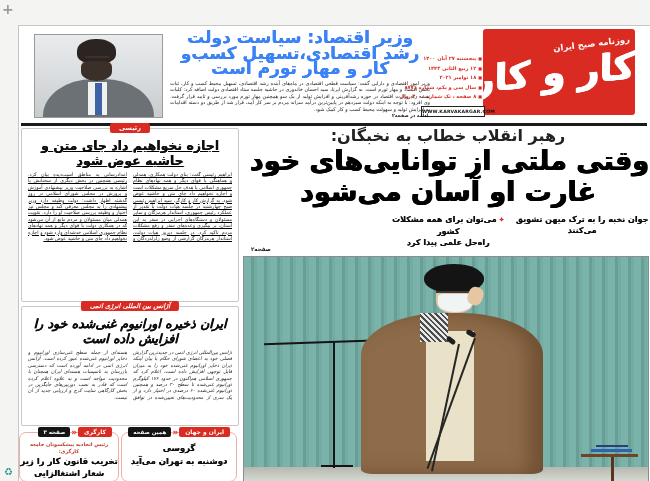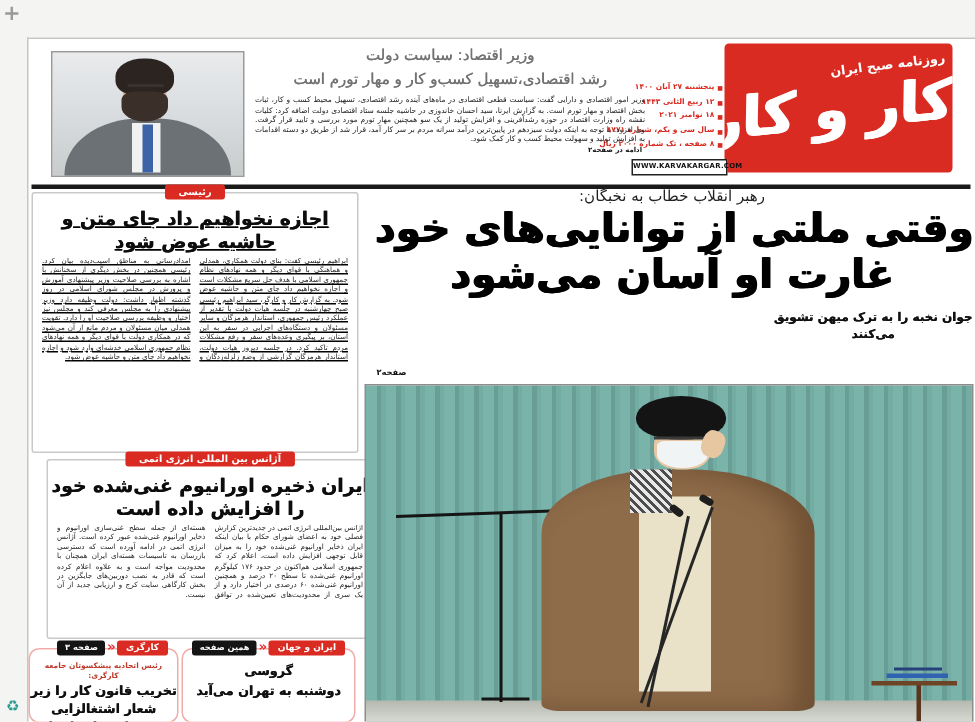--- a/index.html
+++ b/index.html
@@ -32,43 +32,43 @@
         background:linear-gradient(180deg,#e9ebed 0%,#d8dbdd 55%,#c9cccd 100%);overflow:hidden;}
   .m-hair{left:33%;top:5%;width:31%;height:30%;background:#2b2420;border-radius:48% 48% 40% 40%;}
   .m-face{left:37%;top:13%;width:23%;height:33%;background:#d8a47f;border-radius:45%;}
   .m-glasses{left:39%;top:25%;width:19%;height:3%;background:#38322d;}
   .m-beard{left:36%;top:32%;width:25%;height:24%;background:#3a3029;border-radius:30% 30% 52% 52%;}
   .m-suit{left:6%;top:54%;width:88%;height:50%;background:#6c7175;border-radius:45% 45% 0 0/90% 90% 0 0;}
   .m-shirt{left:42%;top:57%;width:15%;height:40%;background:#f0f1f1;}
   .m-tie{left:47.5%;top:58%;width:5%;height:40%;background:#3d62a5;}
 
   .top-article{left:147px;top:4px;width:268px;height:92px;}
-  .top-title{font-weight:normal;color:#737373;text-align:center;font-size:10px;line-height:15.5px;
+  .top-title{font-weight:bold;color:#3b82f6;text-align:center;font-size:17px;line-height:15.5px;
         text-shadow:.3px 0 0 currentColor;}
   .top-body{margin-top:3px;font-size:5px;line-height:6.6px;text-align:justify;color:#222;
         padding:0 4px;}
   .top-cont{font-size:4.6px;font-weight:bold;color:#111;margin-top:1px;padding-right:6px;}
 
   .header-divider{left:2px;top:97px;width:626px;height:2.5px;background:#1a1a1a;}
 
   
   .lead{left:228px;top:100px;width:402px;height:128px;text-align:center;}
-  .lead-kicker{font-size:10px;font-weight:normal;color:#222;}
+  .lead-kicker{font-size:16px;font-weight:bold;color:#222;}
   .lead-h1{font-size:27px;line-height:31px;font-weight:bold;color:#000;
         text-shadow:.7px 0 0 currentColor,-.4px 0 0 currentColor;white-space:nowrap;}
   .lead-bullets{display:flex;direction:rtl;margin-top:7px;}
   .bullet-item{width:33.3%;font-size:8px;font-weight:bold;color:#111;line-height:11px;
         text-shadow:.2px 0 0 currentColor;}
   .diamond{color:#e8262a;font-size:7px;margin-left:2px;}
   .lead-page-ref{position:absolute;left:4px;bottom:2px;font-size:5.5px;font-weight:bold;color:#111;}
 
   
   .article-box{border:1px solid #c9c9c9;border-radius:2px;background:#fff;}
   .box-raisi{left:2px;top:102px;width:216px;height:172px;text-decoration:underline;}
-  .box-iaea{left:12px;top:280px;width:216px;height:118px;}
+  .box-iaea{left:2px;top:280px;width:216px;height:118px;font-style:italic;}
   .label-pill{position:absolute;top:-6px;left:50%;transform:translateX(-50%);
         background:#d92b21;color:#fff;font-size:6.5px;font-weight:bold;
         padding:1px 9px;border-radius:2px;white-space:nowrap;line-height:8px;}
   .article-headline{margin-top:9px;text-align:center;font-size:12.5px;font-weight:bold;color:#0d0d0d;
         line-height:15px;text-shadow:.3px 0 0 currentColor;}
   .article-body{margin:4px 6px 4px 6px;font-size:4.8px;line-height:6.4px;color:#222;
         text-align:justify;column-count:2;column-gap:6px;overflow:hidden;}
   .box-raisi .article-body{height:138px;}
   .box-iaea .article-body{height:82px;}
 
@@ -174,20 +174,24 @@
   <div class="abs header-divider"></div>
 
   <div class="abs lead">
     <div class="lead-kicker">رهبر انقلاب خطاب به نخبگان:</div>
     <div class="lead-h1">وقتی ملتی از توانایی‌های خود غفلت کرد</div>
     <div class="lead-h1">غارت او آسان می‌شود</div>
     <div class="lead-bullets">
       <div class="bullet-item">
         <div>جوان نخبه را به ترک میهن تشویق می‌کنند</div>
       </div>
+      <div class="bullet-item">
+        <div><span class="diamond">✦</span><span>می‌توان برای همه مشکلات کشور</span></div>
+        <div>راه‌حل علمی پیدا کرد</div>
+      </div>
     </div>
     <div class="lead-page-ref">صفحه۲</div>
   </div>
 
   <div class="abs article-box box-raisi">
     <div class="label-pill">رئیسی</div>
     <div class="article-headline">اجازه نخواهیم داد جای متن و حاشیه عوض شود</div>
     <div class="article-body">ابراهیم رئیسی گفت: بنای دولت همکاری، همدلی و هماهنگی با قوای دیگر و همه نهادهای نظام جمهوری اسلامی با هدف حل سریع مشکلات است و اجازه نخواهیم داد جای متن و حاشیه عوض شود. به گزارش کار و کارگر، سید ابراهیم رئیسی صبح چهارشنبه در جلسه هیات دولت با تقدیر از عملکرد رئیس جمهوری، استاندار هرمزگان و سایر مسئولان و دستگاه‌های اجرایی در سفر به این استان، بر پیگیری وعده‌های سفر و رفع مشکلات مردم تاکید کرد. در جلسه دیروز هیات دولت، استاندار هرمزگان گزارشی از وضع زلزله‌زدگان و امدادرسانی به مناطق آسیب‌دیده بیان کرد. رئیسی همچنین در بخش دیگری از سخنانش با اشاره به بررسی صلاحیت وزیر پیشنهادی آموزش و پرورش در مجلس شورای اسلامی در روز گذشته اظهار داشت: دولت وظیفه دارد وزیر پیشنهادی را به مجلس معرفی کند و مجلس نیز اختیار و وظیفه بررسی صلاحیت او را دارد. تقویت همدلی میان مسئولان و مردم مانع از آن می‌شود که در همکاری دولت با قوای دیگر و همه نهادهای نظام جمهوری اسلامی خدشه‌ای وارد شود و اجازه نخواهیم داد جای متن و حاشیه عوض شود.</div>
   </div>
 

